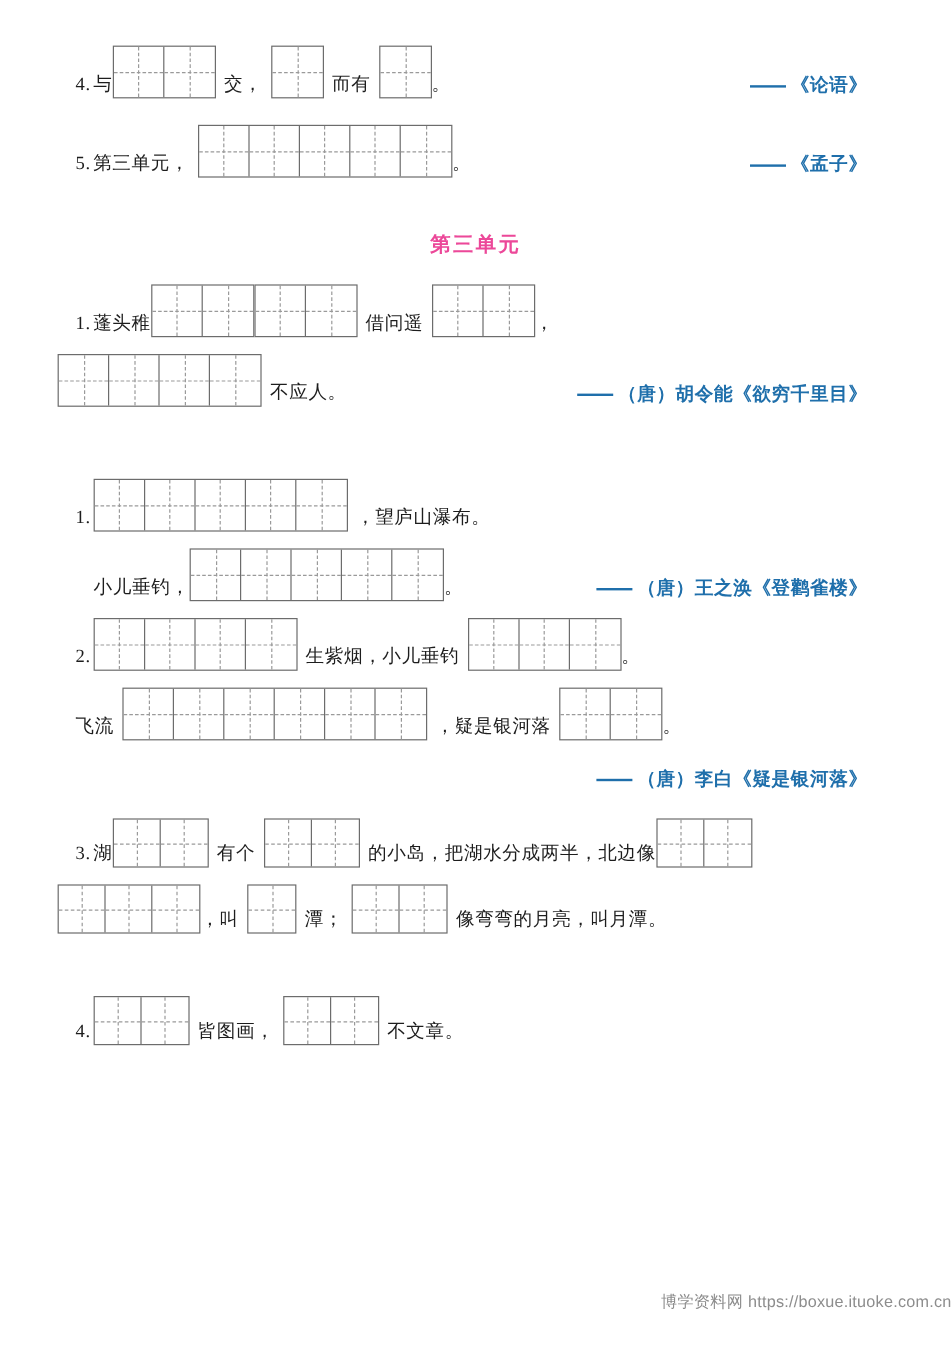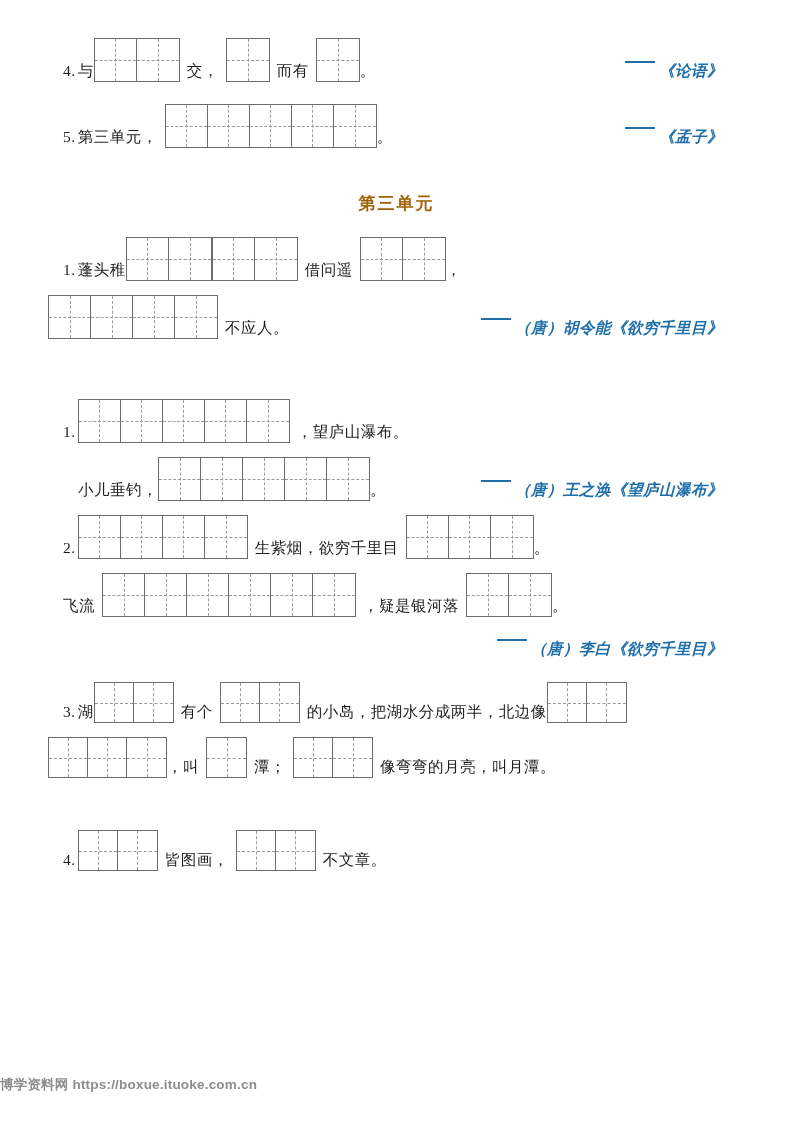--- a/index.html
+++ b/index.html
@@ -22,21 +22,21 @@
     height: 1122px;
     box-sizing: border-box;
     padding: 0 48px;
   }
 
   
   .unit-heading {
     text-align: center;
     font-size: 17px;
     font-weight: bold;
-    color: #a16207;
+    color: #ec4899;
     letter-spacing: 2px;
     font-family: "Liberation Serif", "DejaVu Serif", serif;
   }
 
   
   .line {
     display: flex;
     align-items: flex-end;
     flex-wrap: nowrap;
     white-space: nowrap;
@@ -92,53 +92,52 @@
   .grid.sm .cell { width: 39px; height: 39px; }
 
   
   .attr-row {
     display: flex;
     justify-content: flex-end;
     padding-right: 22px;
   }
   .attr {
     display: inline-flex;
+    align-items: center;
     color: #1f6fab;
     font-weight: bold;
     font-size: 15.5px;
     letter-spacing: 0.5px;
     white-space: nowrap;
     font-family: "Liberation Serif", "DejaVu Serif", serif;
-    font-style: italic;
   }
   .attr .dash {
     display: inline-block;
     width: 30px;
     height: 0;
     border-top: 2.5px solid #1f6fab;
     margin-right: 4px;
     vertical-align: middle;
   }
   .attr-inline {
     margin-left: auto;
     padding-right: 22px;
   }
 
   
   .watermark {
     position: absolute;
     left: 0;
     right: 0;
     bottom: 28px;
-    text-align: left;
+    text-align: right;
     color: #8d8d8d;
     font-size: 13.5px;
     font-family: "Liberation Sans", sans-serif;
     letter-spacing: 0.2px;
-    font-weight: bold;
   }
 
   .spacer-xs { height: 8px; }
   .spacer-s  { height: 14px; }
   .spacer-m  { height: 22px; }
   .spacer-l  { height: 30px; }
 </style>
 </head>
 <body>
 
@@ -255,35 +254,35 @@
     <span class="grid">
         <span class="cell"></span>
         <span class="cell"></span>
         <span class="cell"></span>
         <span class="cell"></span>
         <span class="cell"></span>
       </span>
     <span class="txt">。</span>
     <span class="attr attr-inline">
       <span class="dash"></span>
-      <span>（唐）王之涣《望庐山瀑布》</span>
+      <span>（唐）王之涣《登鹳雀楼》</span>
     </span>
   </div>
 
   <div class="spacer-s"></div>
 
   <div class="line indent-8">
     <span class="txt num">2.</span>
     <span class="grid">
         <span class="cell"></span>
         <span class="cell"></span>
         <span class="cell"></span>
         <span class="cell"></span>
       </span>
-    <span class="txt pad-l pad-r">生紫烟，欲穷千里目</span>
+    <span class="txt pad-l pad-r">生紫烟，小儿垂钓</span>
     <span class="grid">
         <span class="cell"></span>
         <span class="cell"></span>
         <span class="cell"></span>
       </span>
     <span class="txt">。</span>
   </div>
 
   <div class="spacer-s"></div>
 
@@ -303,21 +302,21 @@
         <span class="cell"></span>
       </span>
     <span class="txt">。</span>
   </div>
 
   <div class="spacer-m"></div>
 
   <div class="attr-row">
     <span class="attr">
       <span class="dash"></span>
-      <span>（唐）李白《欲穷千里目》</span>
+      <span>（唐）李白《疑是银河落》</span>
     </span>
   </div>
 
   <div class="spacer-m"></div>
 
   <div class="line indent-8">
     <span class="txt num">3.</span>
     <span class="txt">湖</span>
     <span class="grid sm">
         <span class="cell"></span>

